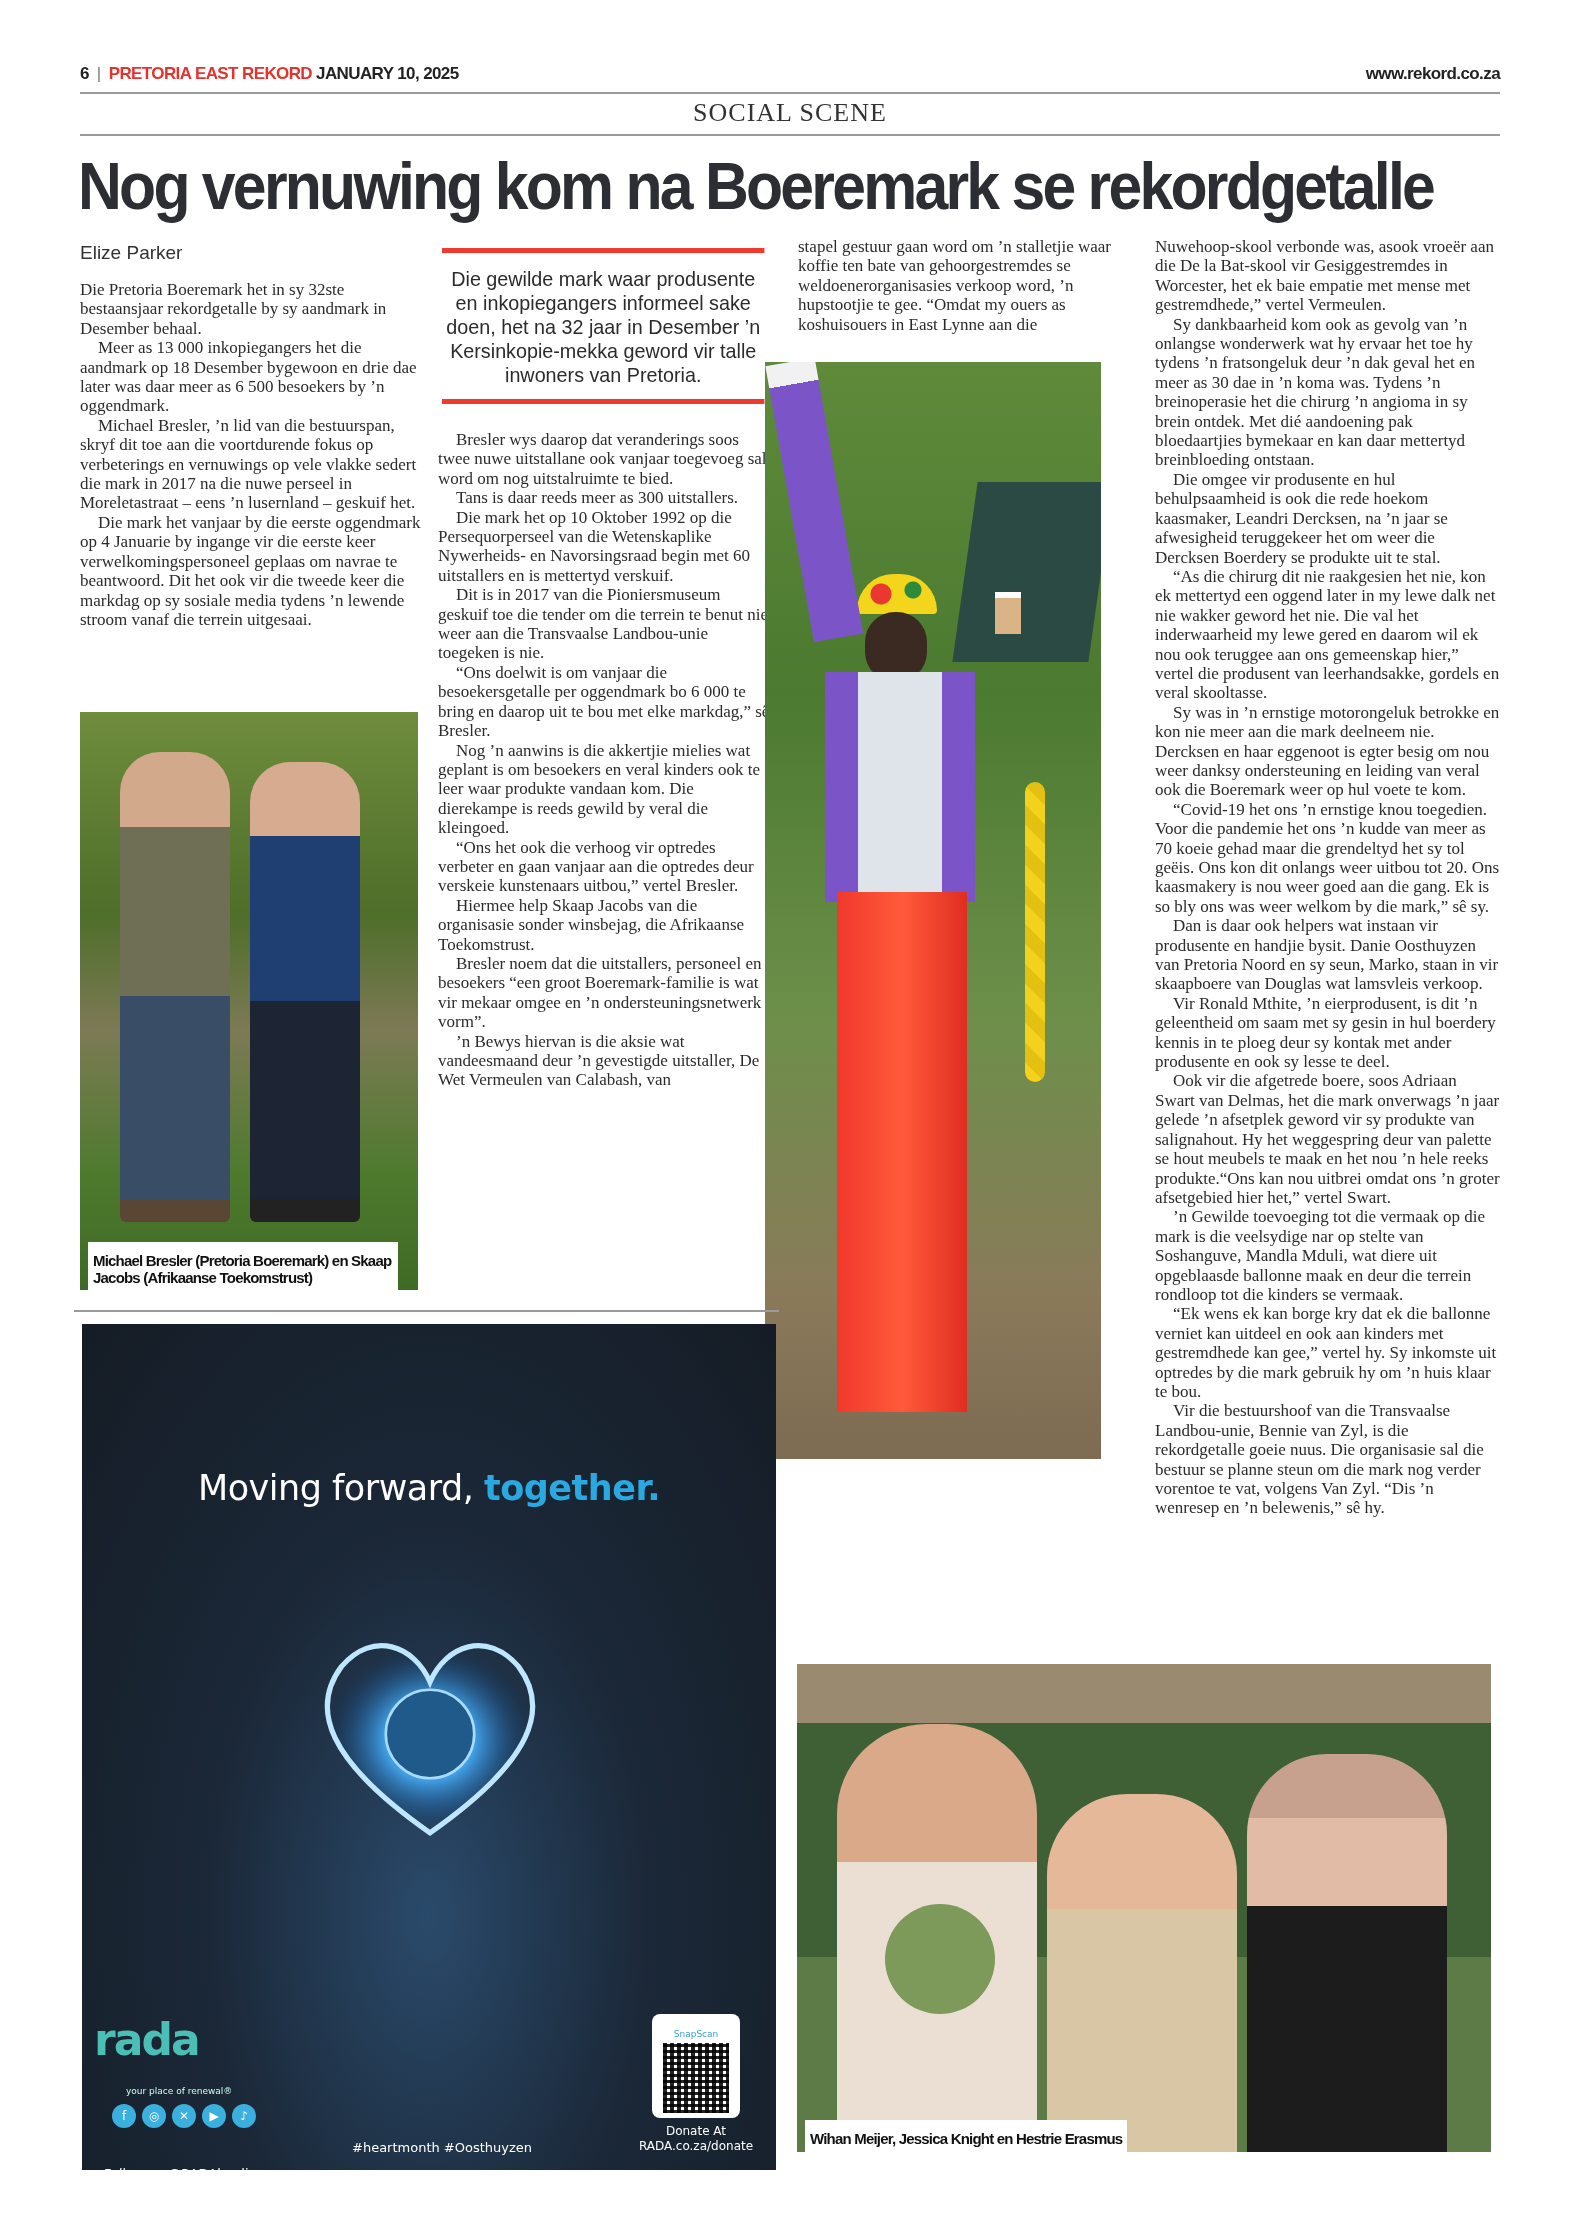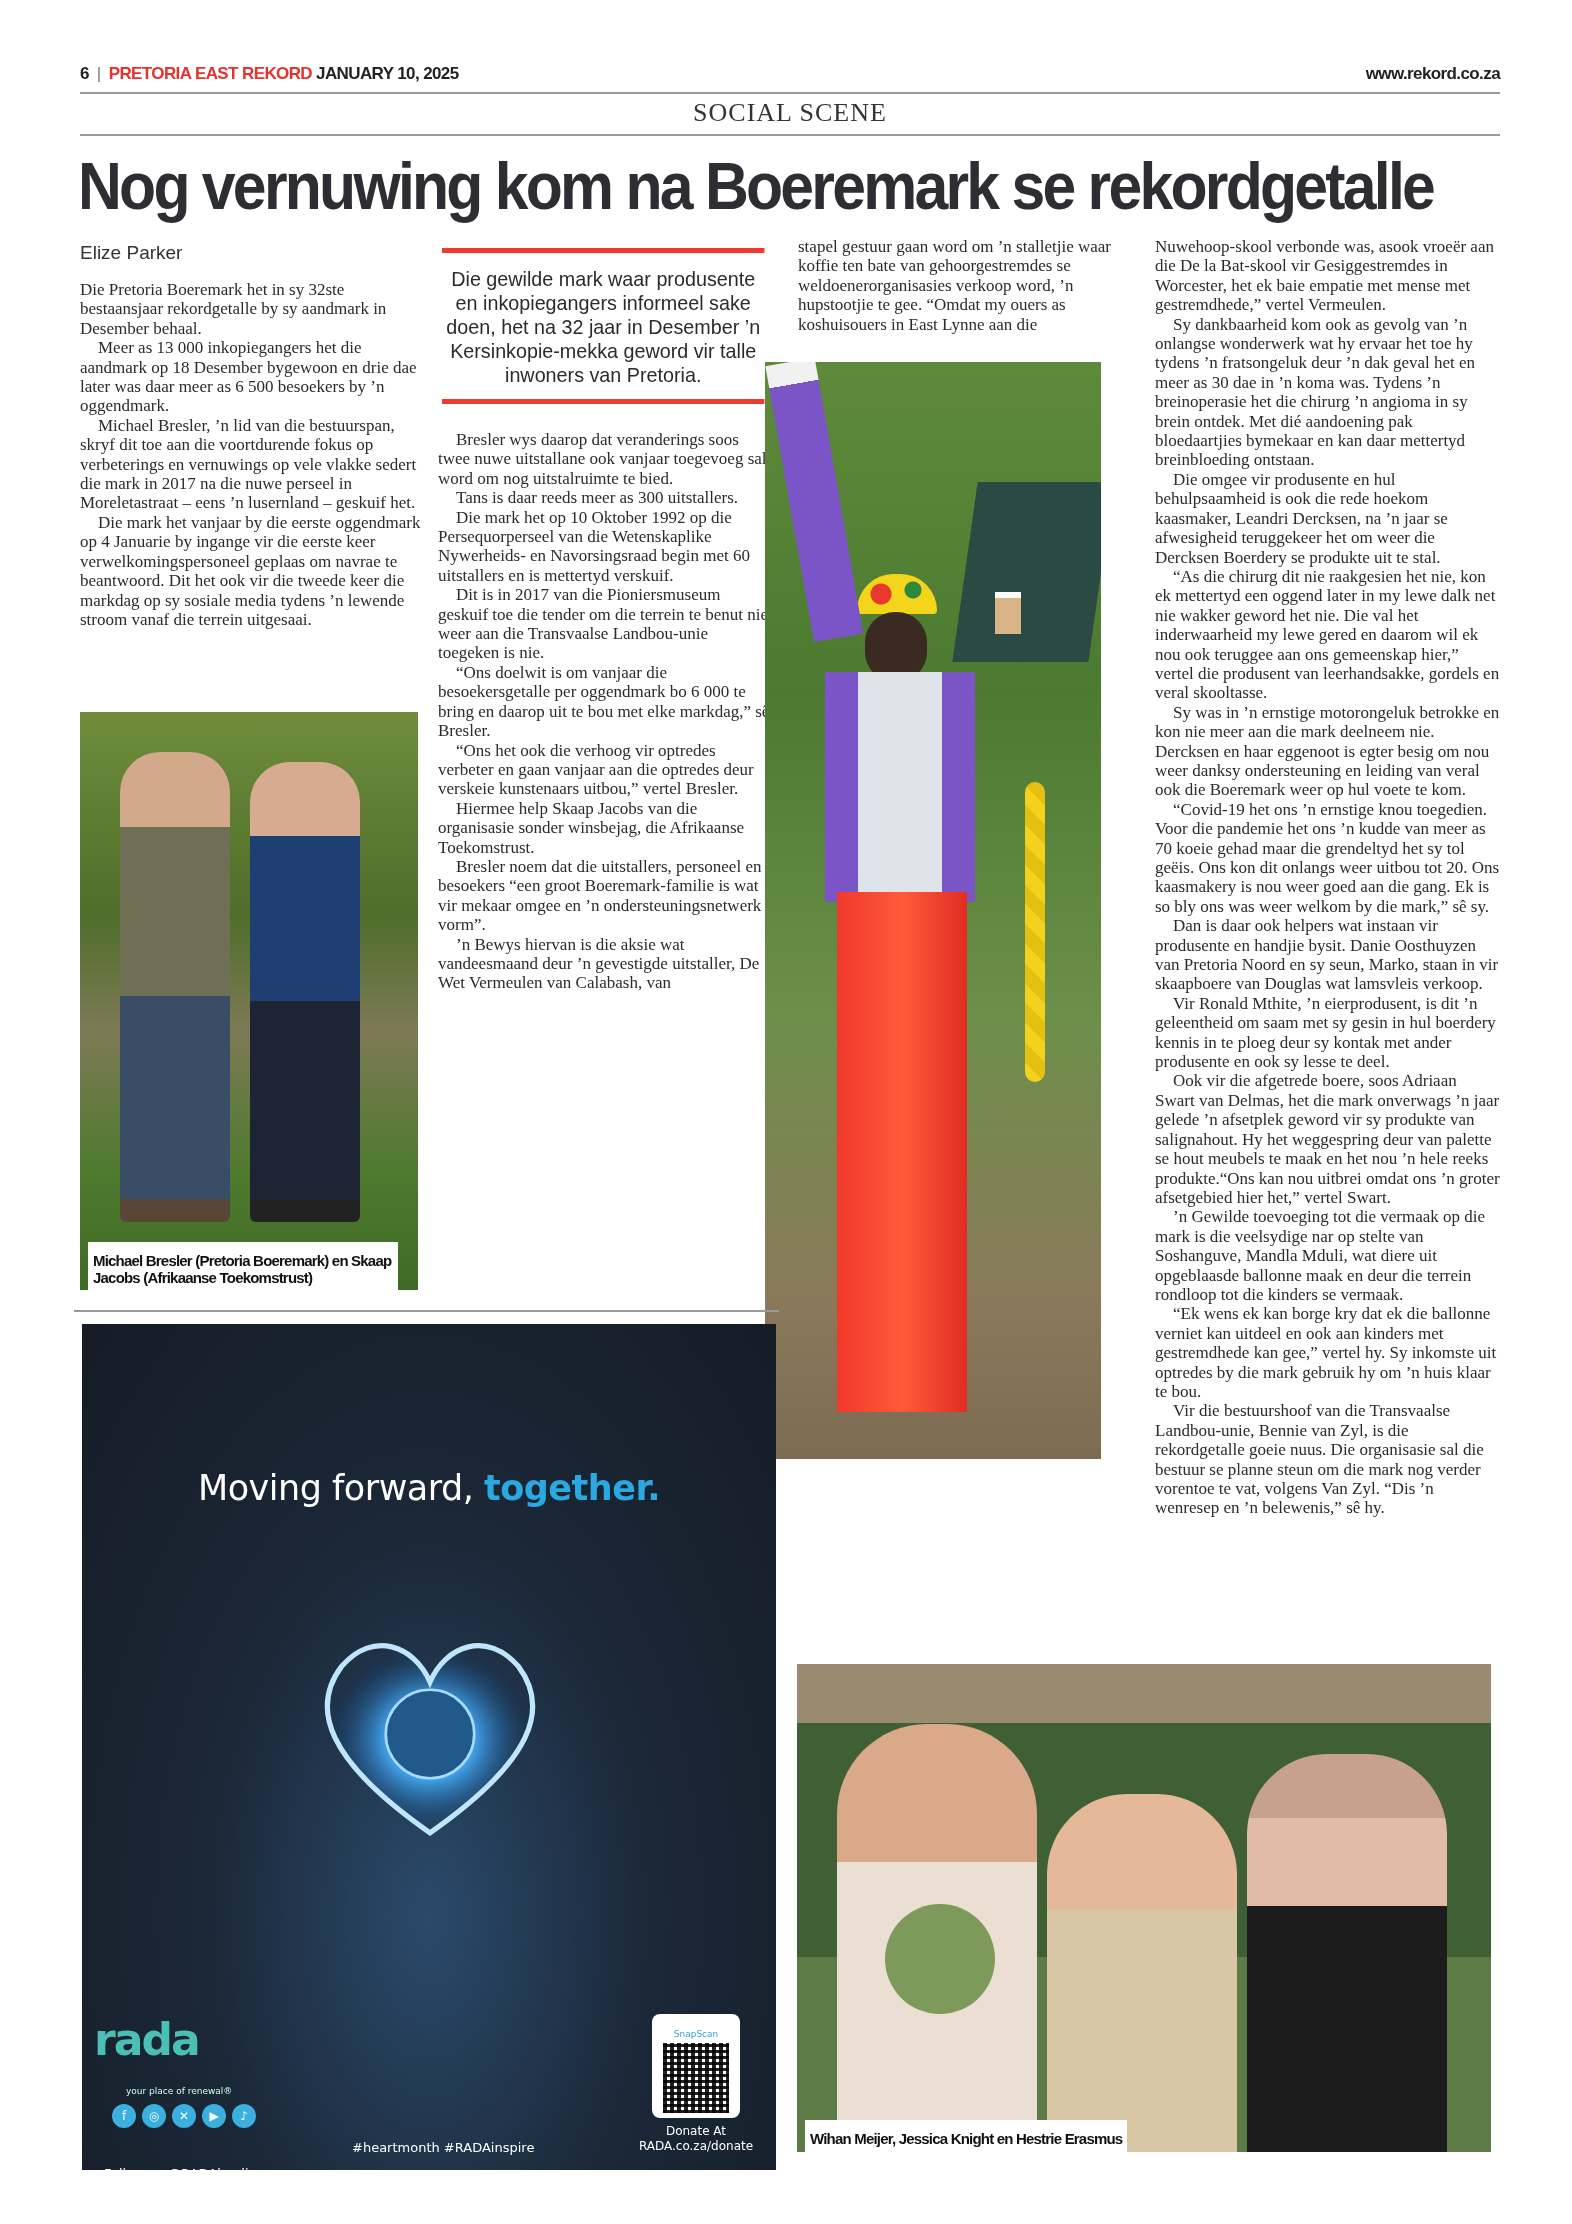--- a/index.html
+++ b/index.html
@@ -66,20 +66,21 @@
 </div>
 
 <div class="abs pull">Die gewilde mark waar produsente en inkopiegangers informeel sake doen, het na 32 jaar in Desember ’n Kersinkopie-mekka geword vir talle inwoners van Pretoria.</div>
 
 <div class="abs col" style="left:438px;top:430px;width:335px">
   <p>Bresler wys daarop dat veranderings soos twee nuwe uitstallane ook vanjaar toegevoeg sal word om nog uitstalruimte te bied.</p>
   <p>Tans is daar reeds meer as 300 uitstallers.</p>
   <p>Die mark het op 10 Oktober 1992 op die Persequorperseel van die Wetenskaplike Nywerheids- en Navorsingsraad begin met 60 uitstallers en is mettertyd verskuif.</p>
   <p>Dit is in 2017 van die Pioniersmuseum geskuif toe die tender om die terrein te benut nie weer aan die Transvaalse Landbou-unie toegeken is nie.</p>
   <p>“Ons doelwit is om vanjaar die besoekersgetalle per oggendmark bo 6 000 te bring en daarop uit te bou met elke markdag,” sê Bresler.</p>
+  <p>Nog ’n aanwins is die akkertjie mielies wat geplant is om besoekers en veral kinders ook te leer waar produkte vandaan kom. Die dierekampe is reeds gewild by veral die kleingoed.</p>
   <p>“Ons het ook die verhoog vir optredes verbeter en gaan vanjaar aan die optredes deur verskeie kunstenaars uitbou,” vertel Bresler.</p>
   <p>Hiermee help Skaap Jacobs van die organisasie sonder winsbejag, die Afrikaanse Toekomstrust.</p>
   <p>Bresler noem dat die uitstallers, personeel en besoekers “een groot Boeremark-familie is wat vir mekaar omgee en ’n ondersteuningsnetwerk vorm”.</p>
   <p>’n Bewys hiervan is die aksie wat vandeesmaand deur ’n gevestigde uitstaller, De Wet Vermeulen van Calabash, van</p>
 </div>
 
 <div class="abs col" style="left:798px;top:237px;width:345px">
   <p class="noind">stapel gestuur gaan word om ’n stalletjie waar koffie ten bate van gehoorgestremdes se weldoenerorganisasies verkoop word, ’n hupstootjie te gee. “Omdat my ouers as koshuisouers in East Lynne aan die</p>
 </div>
 
@@ -128,21 +129,21 @@
   <div class="rada">rada</div>
   <div class="rada-sub">your place of renewal®</div>
   <div class="social">
     <span>f</span>
     <span>◎</span>
     <span>✕</span>
     <span>▶</span>
     <span>♪</span>
   </div>
   <div class="follow">Follow us @RADAhealing</div>
-  <div class="hashtags">#heartmonth #RADAinspire</div>
+  <div class="hashtags">#heartmonth #Oosthuyzen</div>
   <div class="qr">
     <div class="ss">SnapScan</div>
     <div class="code"></div>
   </div>
   <div class="donate">
     <div>Donate At</div>
     <div>RADA.co.za/donate</div>
   </div>
 </div>
 

